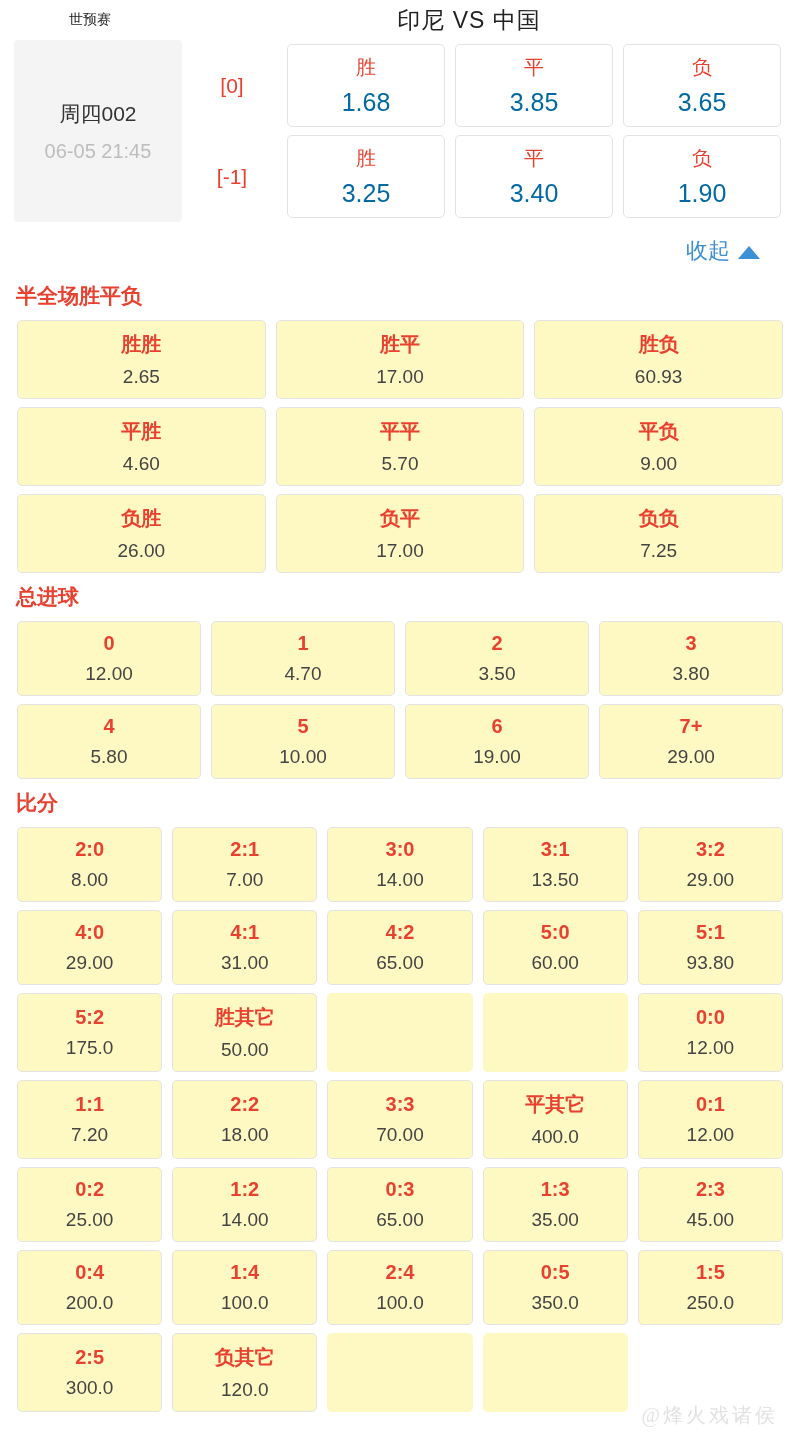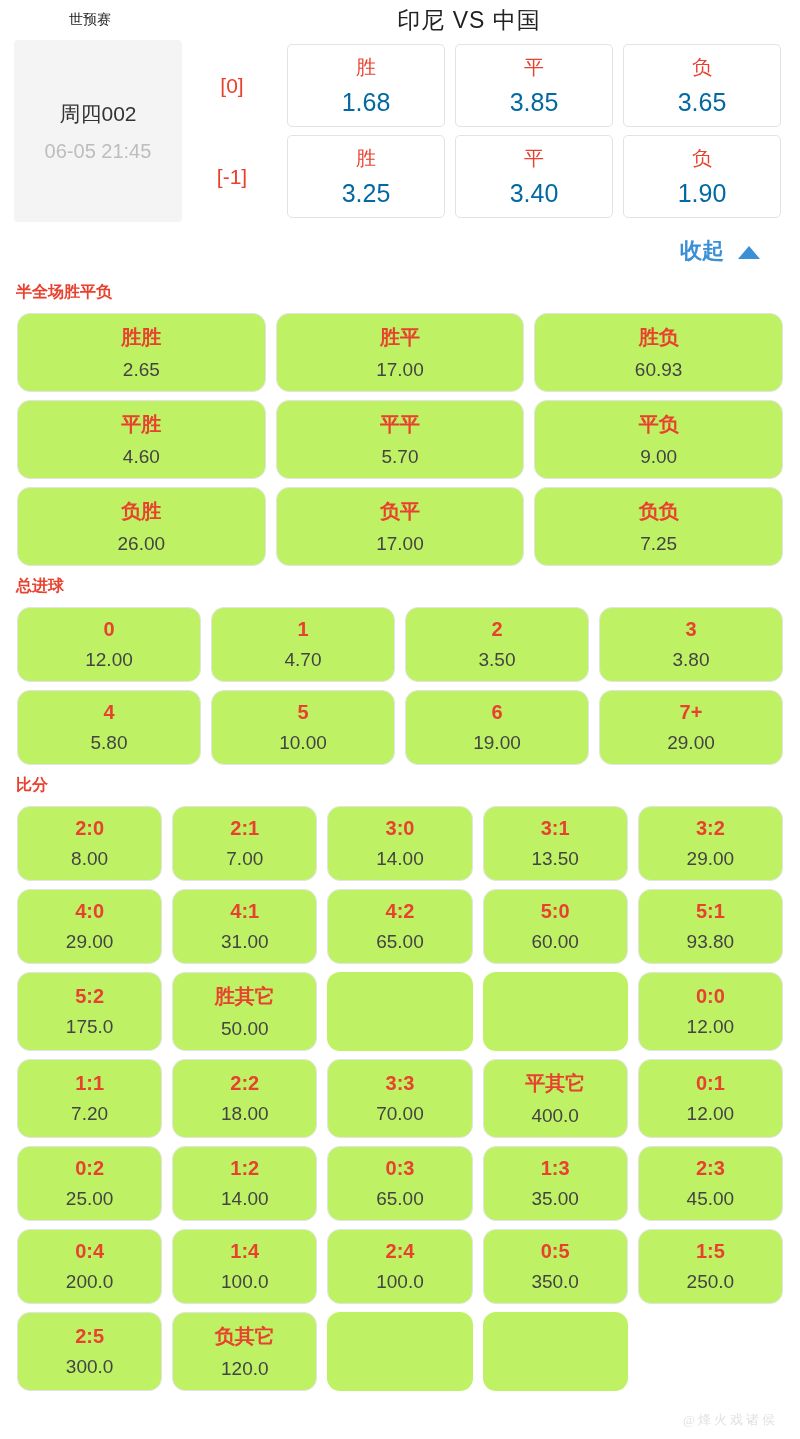--- a/index.html
+++ b/index.html
@@ -89,68 +89,67 @@
   }
   .odds-cell .lbl { font-size: 20px; color: #e8412f; margin-bottom: 7px; }
   .odds-cell .val { font-size: 25px; color: #0369a1; }
 
   
   .collapse-bar {
     display: flex;
     align-items: center;
     justify-content: flex-end;
     padding: 14px 40px 10px 0;
-    gap: 14px;
-    font-weight: bold;
+    gap: 8px;
   }
   .collapse-text { font-size: 22px; color: #3b8fd4; }
   .collapse-arrow {
     width: 0; height: 0;
     border-left: 11px solid transparent;
     border-right: 11px solid transparent;
     border-bottom: 13px solid #3b8fd4;
     margin-top: 2px;
   }
 
   
   .section-title {
-    font-size: 16px;
+    font-size: 21px;
     color: #e8412f;
     padding: 6px 0 6px 16px;
     font-weight: bold;
   }
   .grid {
     display: flex;
     flex-wrap: wrap;
     padding: 0 12px;
   }
   .cell {
     border: 1px solid #e3e3e3;
-    border-radius: 13px;
-    background: #bef264;
+    border-radius: 5px;
+    background: #fef9c3;
     margin: 4px 5px;
     display: flex;
     flex-direction: column;
     align-items: center;
     justify-content: center;
     padding: 10px 0;
   }
   .cell .lbl { font-size: 20px; color: #e8412f; margin-bottom: 8px; font-weight: bold; }
   .cell .val { font-size: 19px; color: #444; }
 
   .grid-3 .cell { width: calc(33.333% - 10px); }
   .grid-4 .cell { width: calc(25% - 10px); }
   .grid-5 .cell { width: calc(20% - 10px); }
 
   
   .watermark {
     position: absolute;
     right: 22px;
     bottom: 10px;
-    font-size: 13px;
+    font-size: 20px;
     color: #e2e2e2;
     letter-spacing: 3px;
     font-family: "Liberation Serif", serif;
   }
 </style>
 </head>
 <body>
 
 <div class="page">
 

